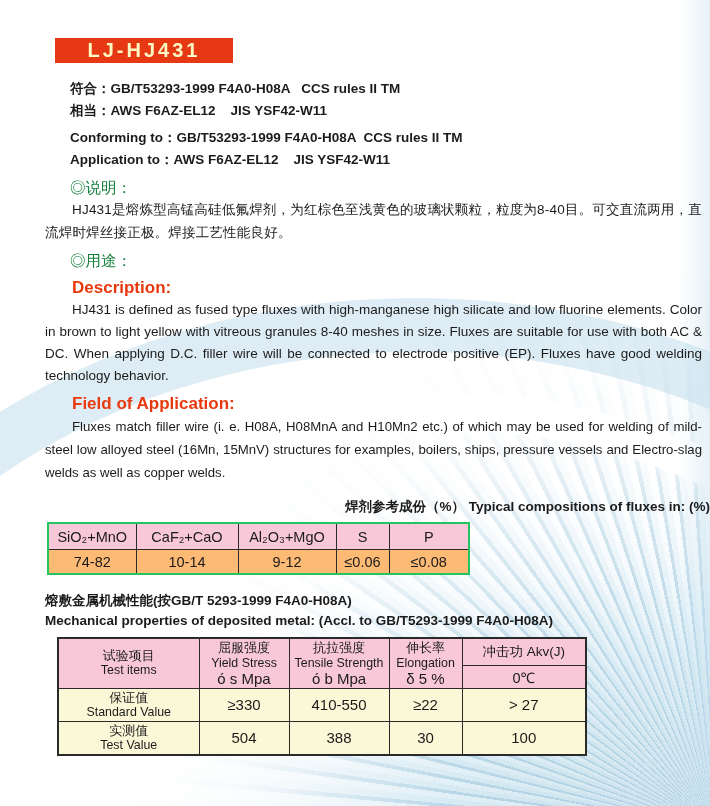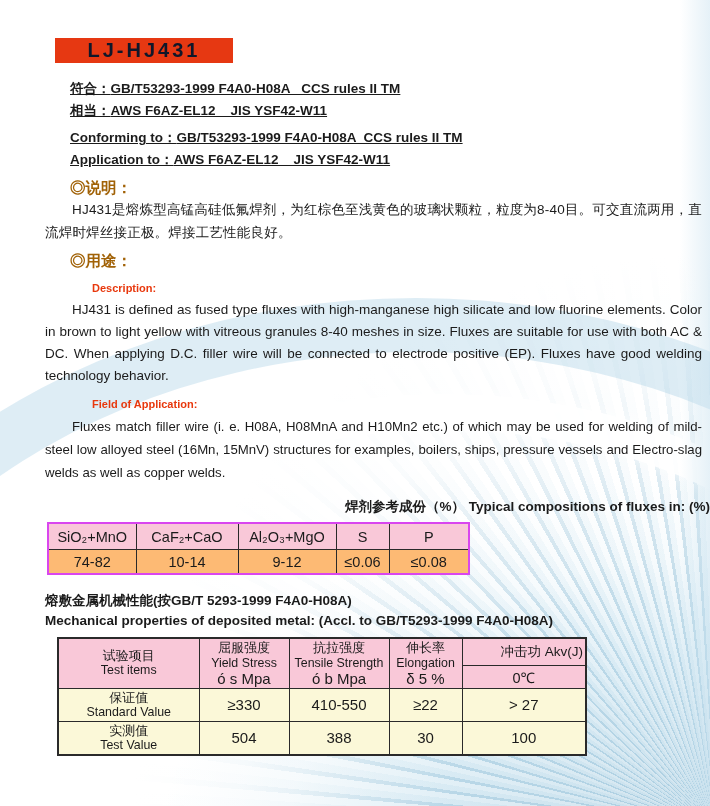--- a/index.html
+++ b/index.html
@@ -34,47 +34,47 @@
     border-radius:50%;border:54px solid rgba(146,196,221,0.30);
   }
   .bg-edge{
     position:absolute;top:0;right:0;width:30px;height:806px;
     background:linear-gradient(to left,rgba(198,224,238,0.45),rgba(255,255,255,0));
   }
   
   .content{position:absolute;inset:0;z-index:3;}
   .title-box{
     margin:38px 0 0 55px;width:178px;height:25px;line-height:25px;
-    background:var(--red,#e63812);color:#0f172a;text-align:center;
+    background:var(--red,#e63812);color:#fef9c3;text-align:center;
     font-size:20px;font-weight:bold;letter-spacing:3px;
   }
   .specs{margin:15px 0 0 70px;font-size:13.5px;font-weight:bold;line-height:22px;}
-  .spec-line{white-space:pre;text-decoration:underline;}
+  .spec-line{white-space:pre;}
   .spec-gap{margin-top:5px;}
-  .h-orange{margin:7px 0 0 70px;color:#a16207;font-size:15.5px;font-weight:bold;line-height:20px;}
-  .h-red{margin:7px 0 0 92px;color:#e8380d;font-size:11px;font-weight:bold;line-height:20px;}
+  .h-orange{margin:7px 0 0 70px;color:#15803d;font-size:15.5px;font-weight:normal;line-height:20px;}
+  .h-red{margin:7px 0 0 72px;color:#e8380d;font-size:17px;font-weight:bold;line-height:20px;}
   .para{margin:1px 8px 0 45px;font-size:13.5px;line-height:22px;text-indent:27px;text-align:justify;}
   .para.cn{line-height:22.5px;letter-spacing:0.2px;}
   .para.tight{font-size:13.2px;line-height:23px;}
   .tbl-title{margin:14px 0 6px 45px;font-size:13.5px;font-weight:bold;text-align:right;}
   .tbl-title2{margin:16px 0 0 45px;font-size:13.5px;font-weight:bold;line-height:20px;}
   table{border-collapse:collapse;}
-  .t1{margin-left:47px;border:2px solid #d946ef;}
+  .t1{margin-left:47px;border:2px solid #22c55e;}
   .t1 th,.t1 td{border:1px solid #2a2a2a;text-align:center;font-weight:normal;font-size:14.5px;}
   .t1 thead th{background:#f9c8d8;height:23px;}
   .t1 tbody td{background:#fdba74;height:21px;}
   .t2{margin:6px 0 4px 57px;border:2px solid #2a2a2a;}
   .t2 th,.t2 td{border:1px solid #2a2a2a;text-align:center;vertical-align:middle;font-weight:normal;}
   .t2 thead th{background:#f9c8d8;padding:1px 2px;}
   .t2 thead div{font-size:13px;line-height:15.5px;}
   .t2 thead div:nth-child(2){font-size:12.4px;}
   .t2 thead div.sym{font-size:15px;}
   .t2 thead tr:first-child{height:27px;}
   .t2 thead tr:last-child{height:21px;}
-  .t2 thead .akv{font-size:13.5px;text-align:right;}
+  .t2 thead .akv{font-size:13.5px;}
   .t2 thead .temp{font-size:14.5px;}
   .t2 tbody tr{height:31px;}
   .t2 tbody th{background:#fbf8d8;padding:1px 2px;}
   .t2 tbody th div{font-size:13px;line-height:15px;}
   .t2 tbody th div:nth-child(2){font-size:12.4px;}
   .t2 tbody td{background:#fbf8d8;font-size:15px;}
 </style>
 </head>
 <body>
 

